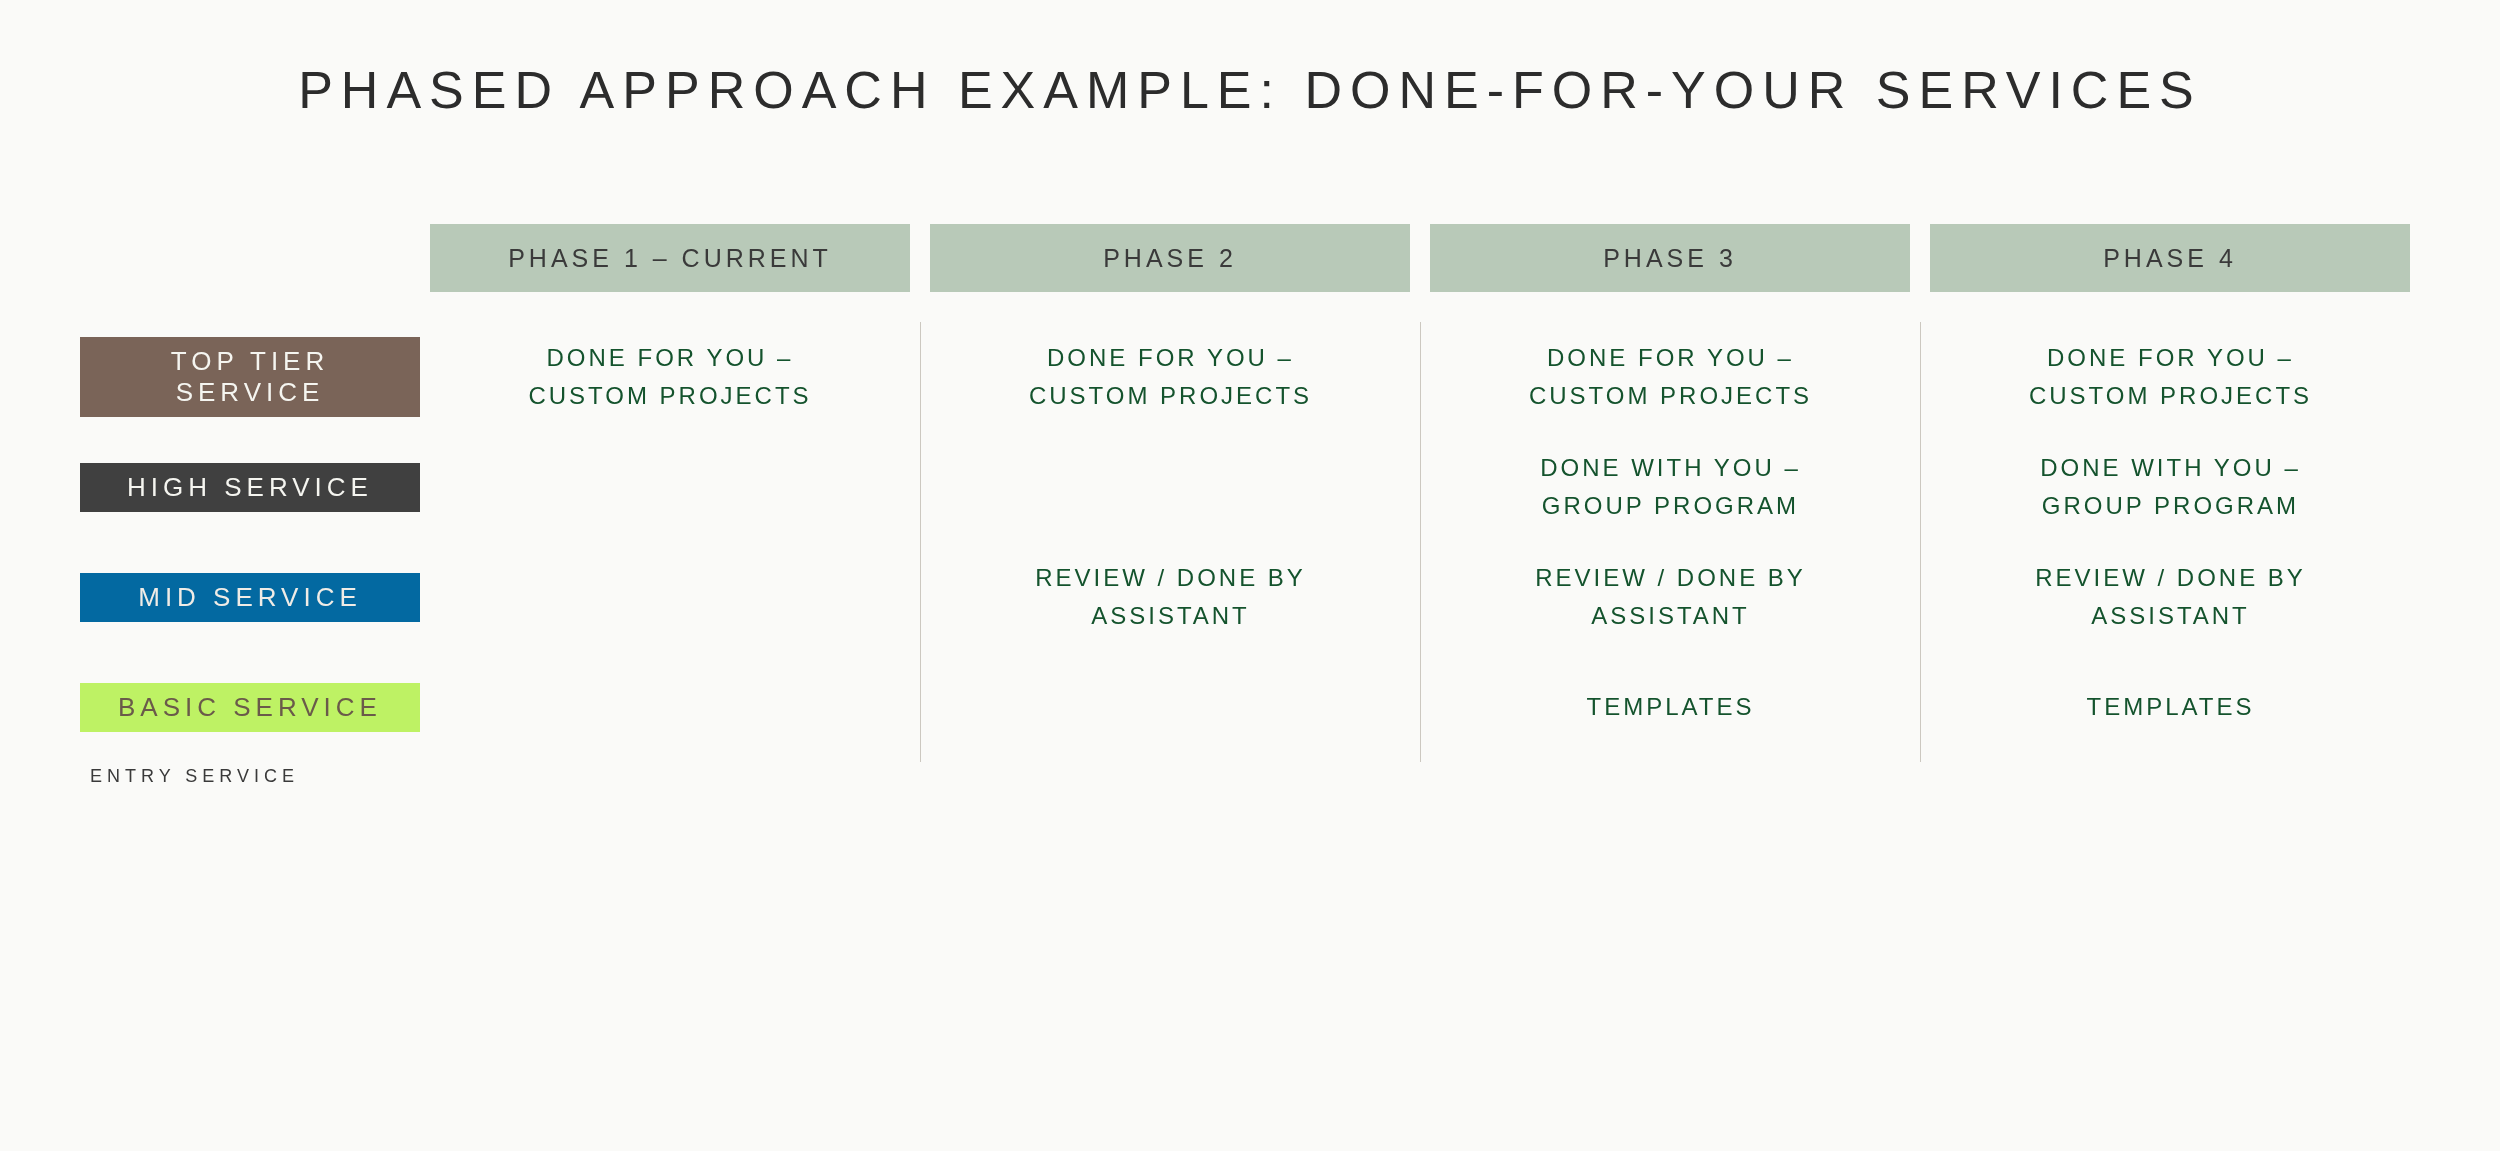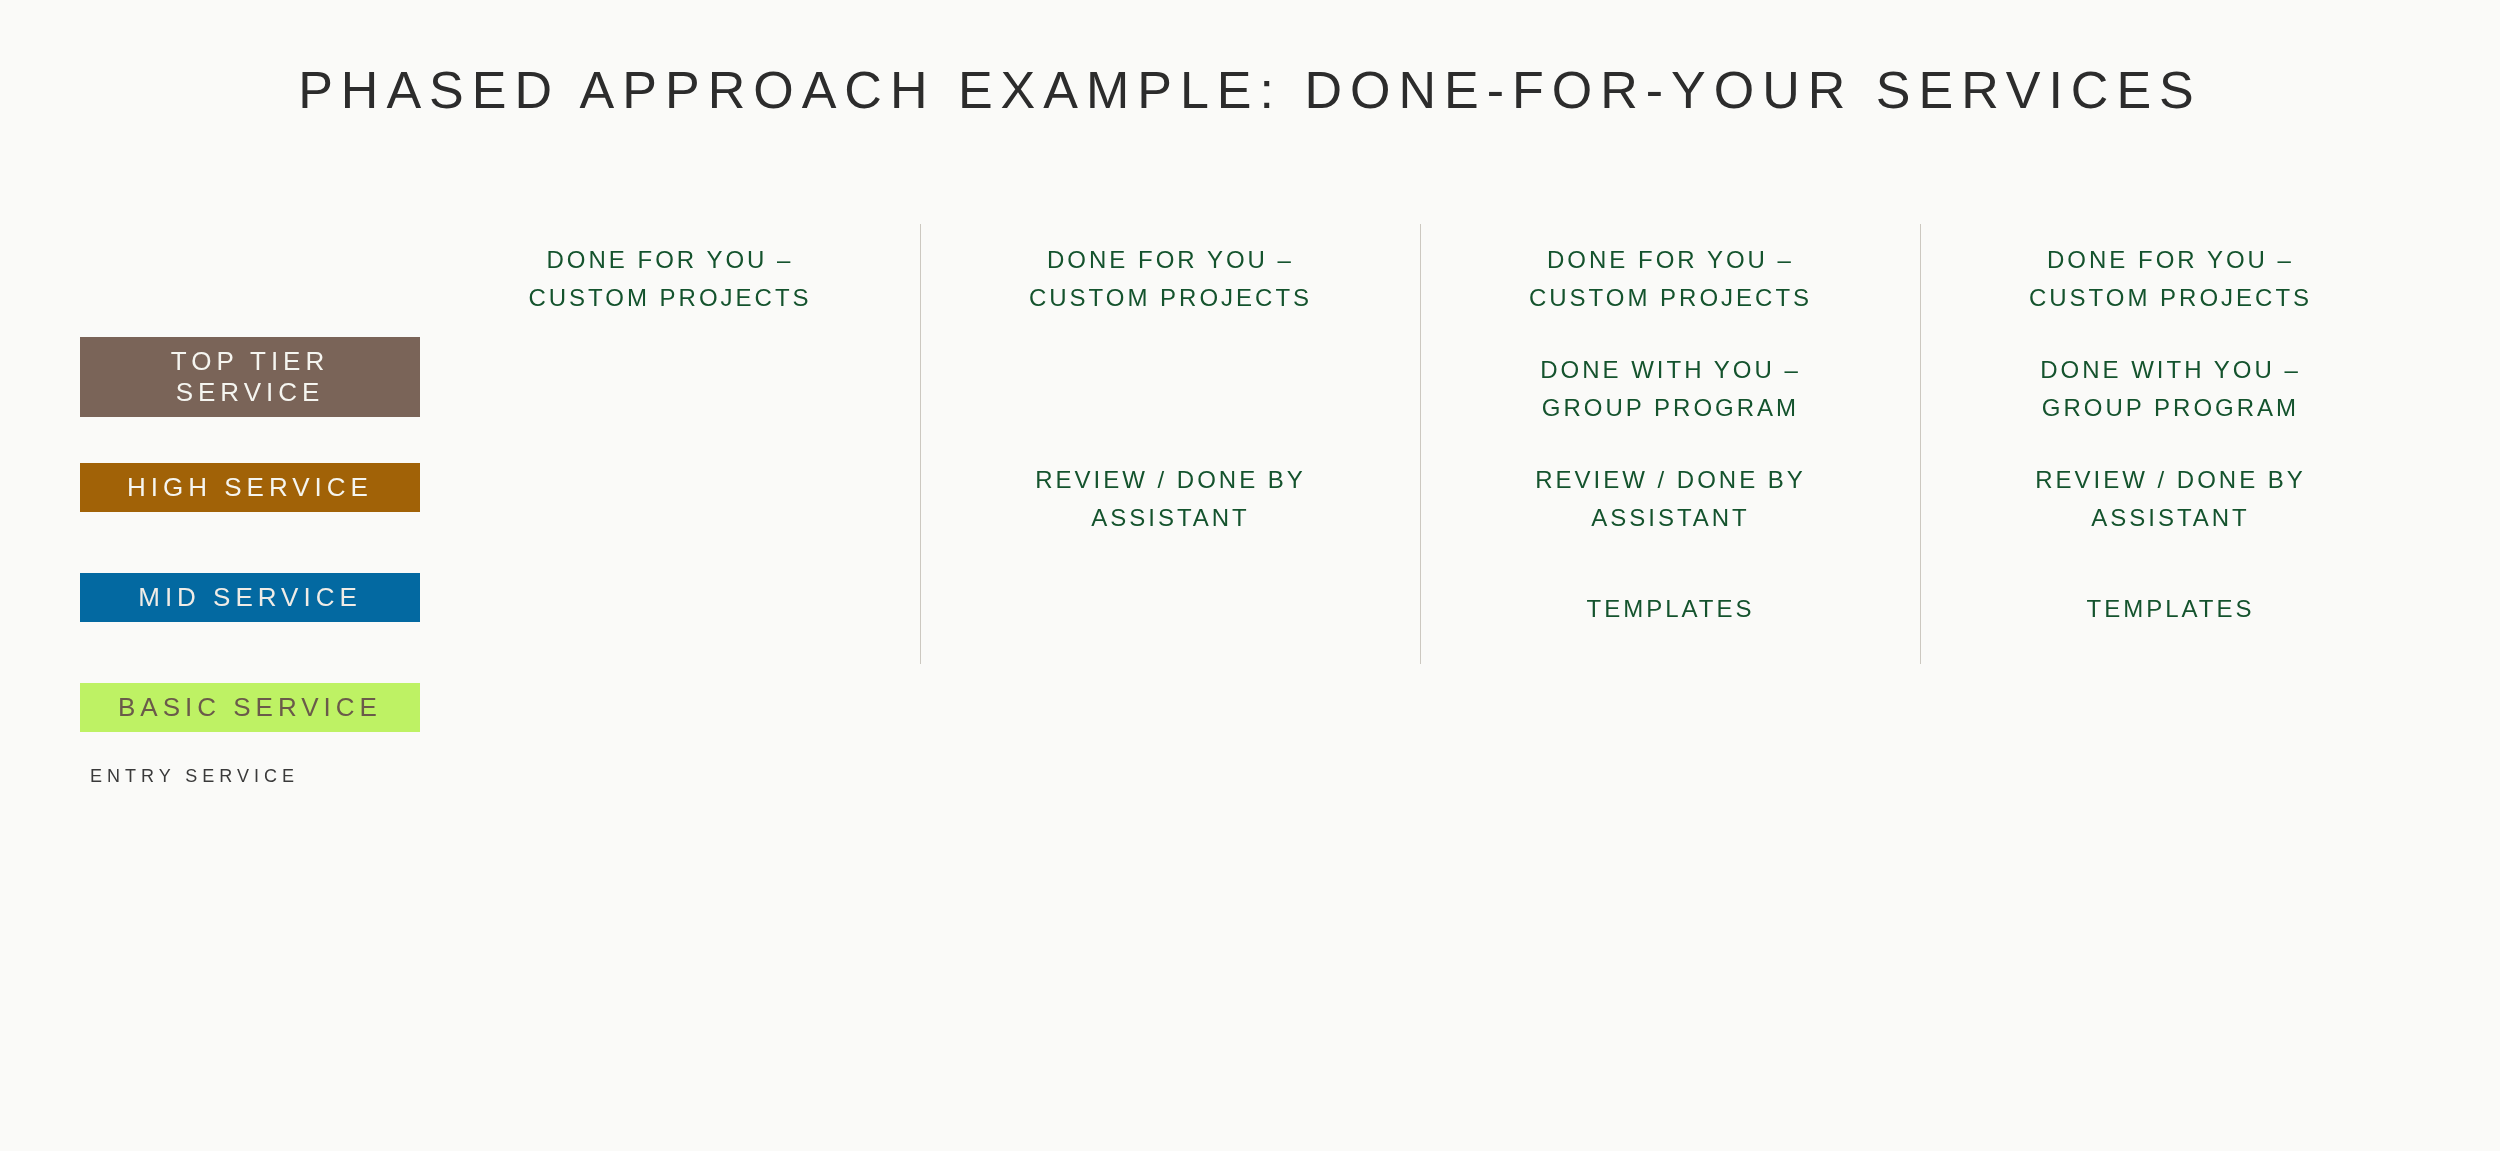--- a/index.html
+++ b/index.html
@@ -172,21 +172,21 @@
 
       <div style="height: 68px; margin-bottom: 30px;"></div>
 
       <div class="tier-rows" id="tier-labels">
       <div class="tier-item">
             <div class="tier-box" style="background-color: rgb(122, 100, 88); color: rgb(245, 245, 240);">
               <span>TOP TIER SERVICE</span>
             </div>
           </div>
           <div class="tier-item">
-            <div class="tier-box" style="background-color: #a16207; color: rgb(245, 245, 240);">
+            <div class="tier-box" style="background-color: #404040; color: rgb(245, 245, 240);">
               <span>HIGH SERVICE</span>
             </div>
           </div>
           <div class="tier-item">
             <div class="tier-box" style="background-color: #0369a1; color: rgb(240, 236, 230);">
               <span>MID SERVICE</span>
             </div>
           </div>
           <div class="tier-item">
             <div class="tier-box" style="background-color: #bef264; color: rgb(106, 90, 74);">
@@ -195,20 +195,26 @@
           </div>
         </div>
 
       <div class="entry-left">
         <span class="cell-text" style="font-size: 18px; letter-spacing: 5px; color: #3a3a3a;">ENTRY SERVICE</span>
       </div>
     </div>
 
     <div class="right-area">
 
+      <div class="phases-header-row" id="phase-headers">
+      <div class="ph">PHASE 1 – CURRENT</div>
+          <div class="ph">PHASE 2</div>
+          <div class="ph">PHASE 3</div>
+          <div class="ph">PHASE 4</div>
+        </div>
 
       <div id="content-rows-container">
       <div style="display: grid; grid-template-columns: 1fr 1fr 1fr 1fr; min-height: 110px;">
             <div class="cr" style="border-left: none;">
               <span class="cr-text">DONE FOR YOU –<br>CUSTOM PROJECTS</span>
             </div>
             <div class="cr">
               <span class="cr-text">DONE FOR YOU –<br>CUSTOM PROJECTS</span>
             </div>
             <div class="cr">

